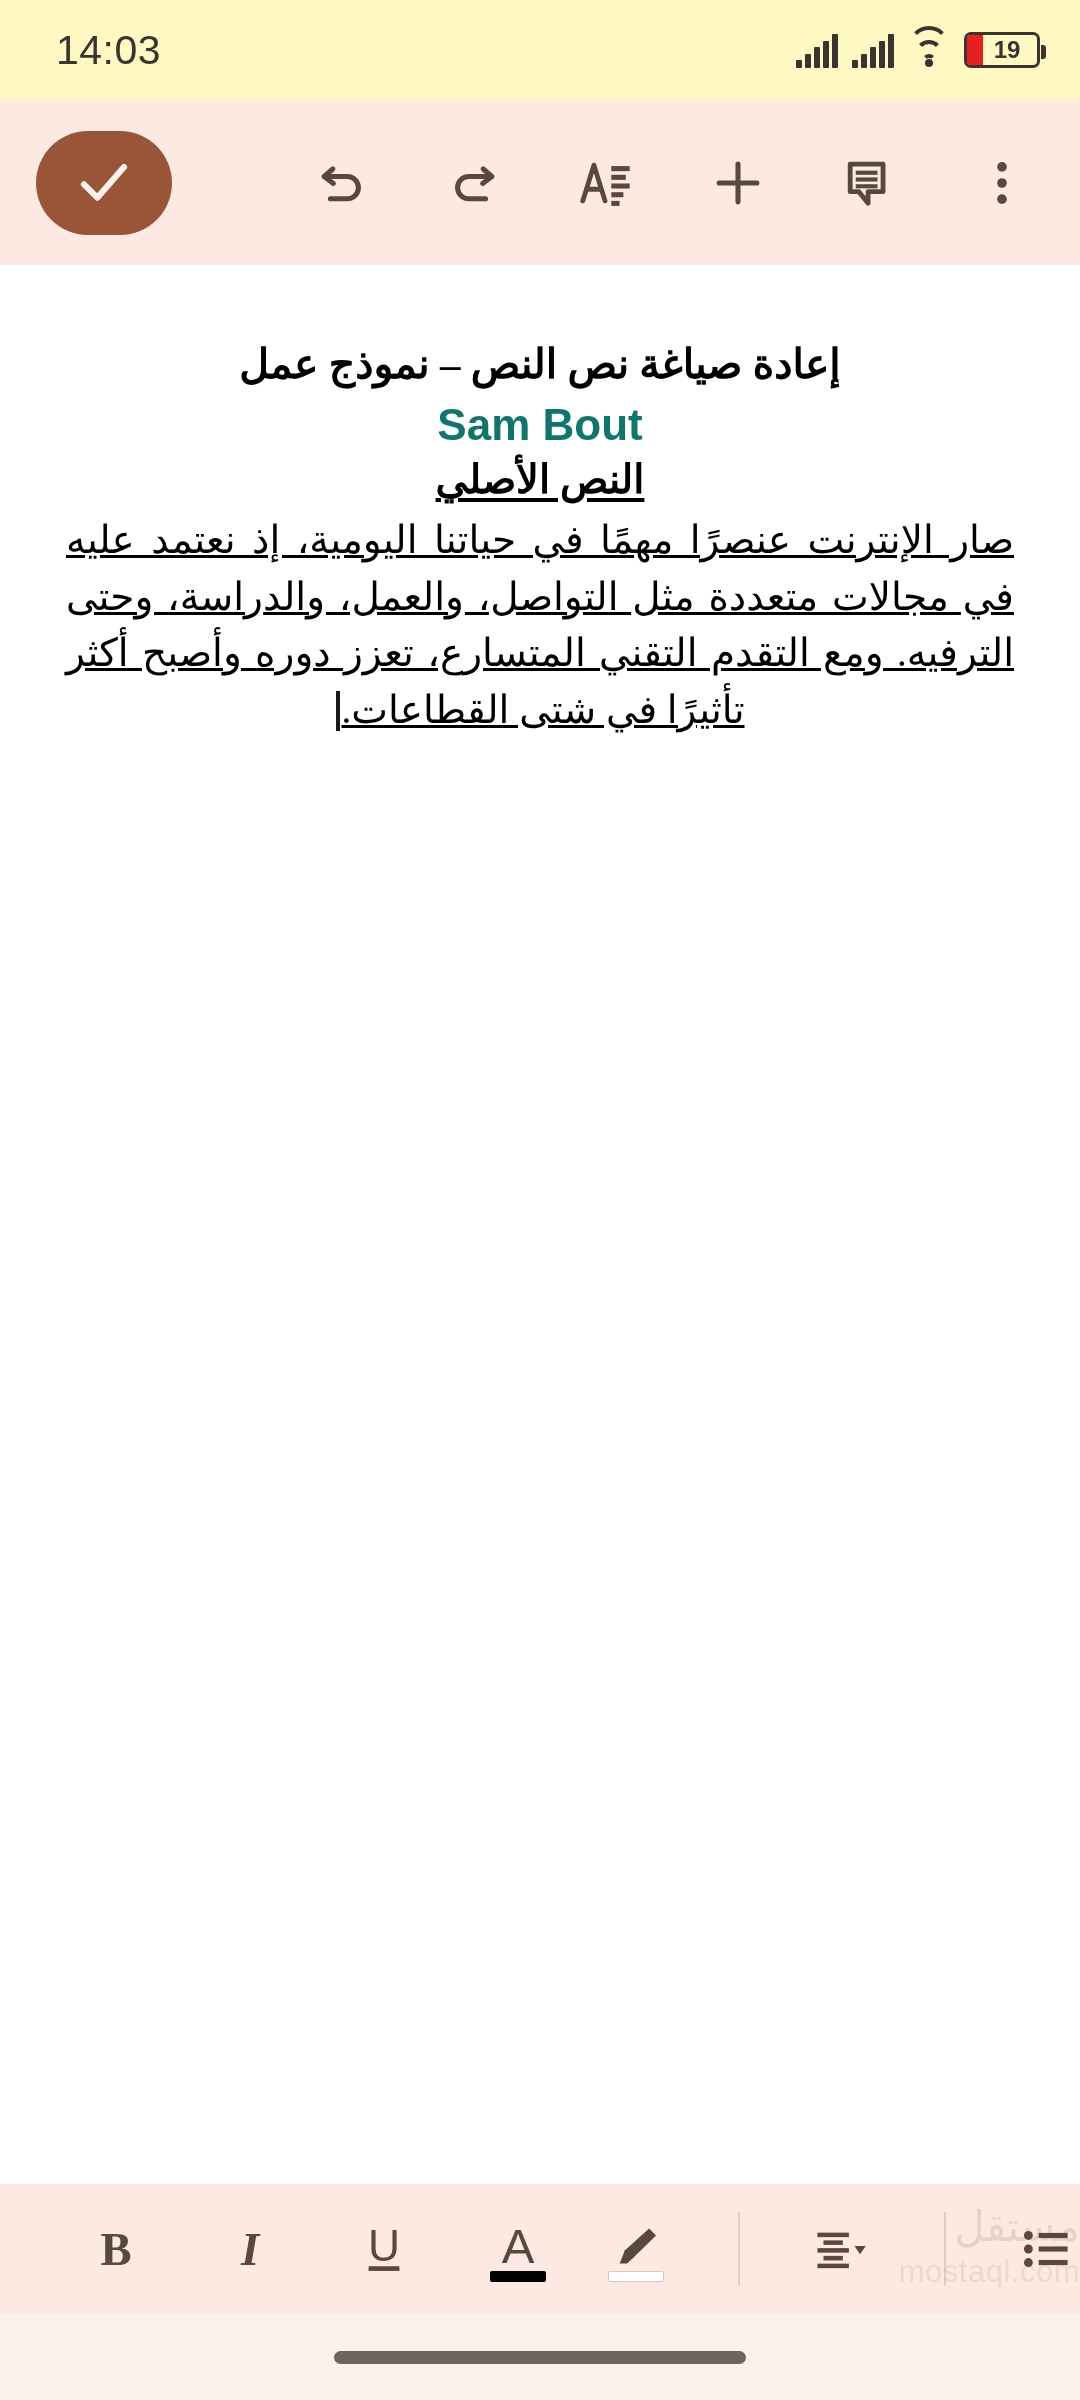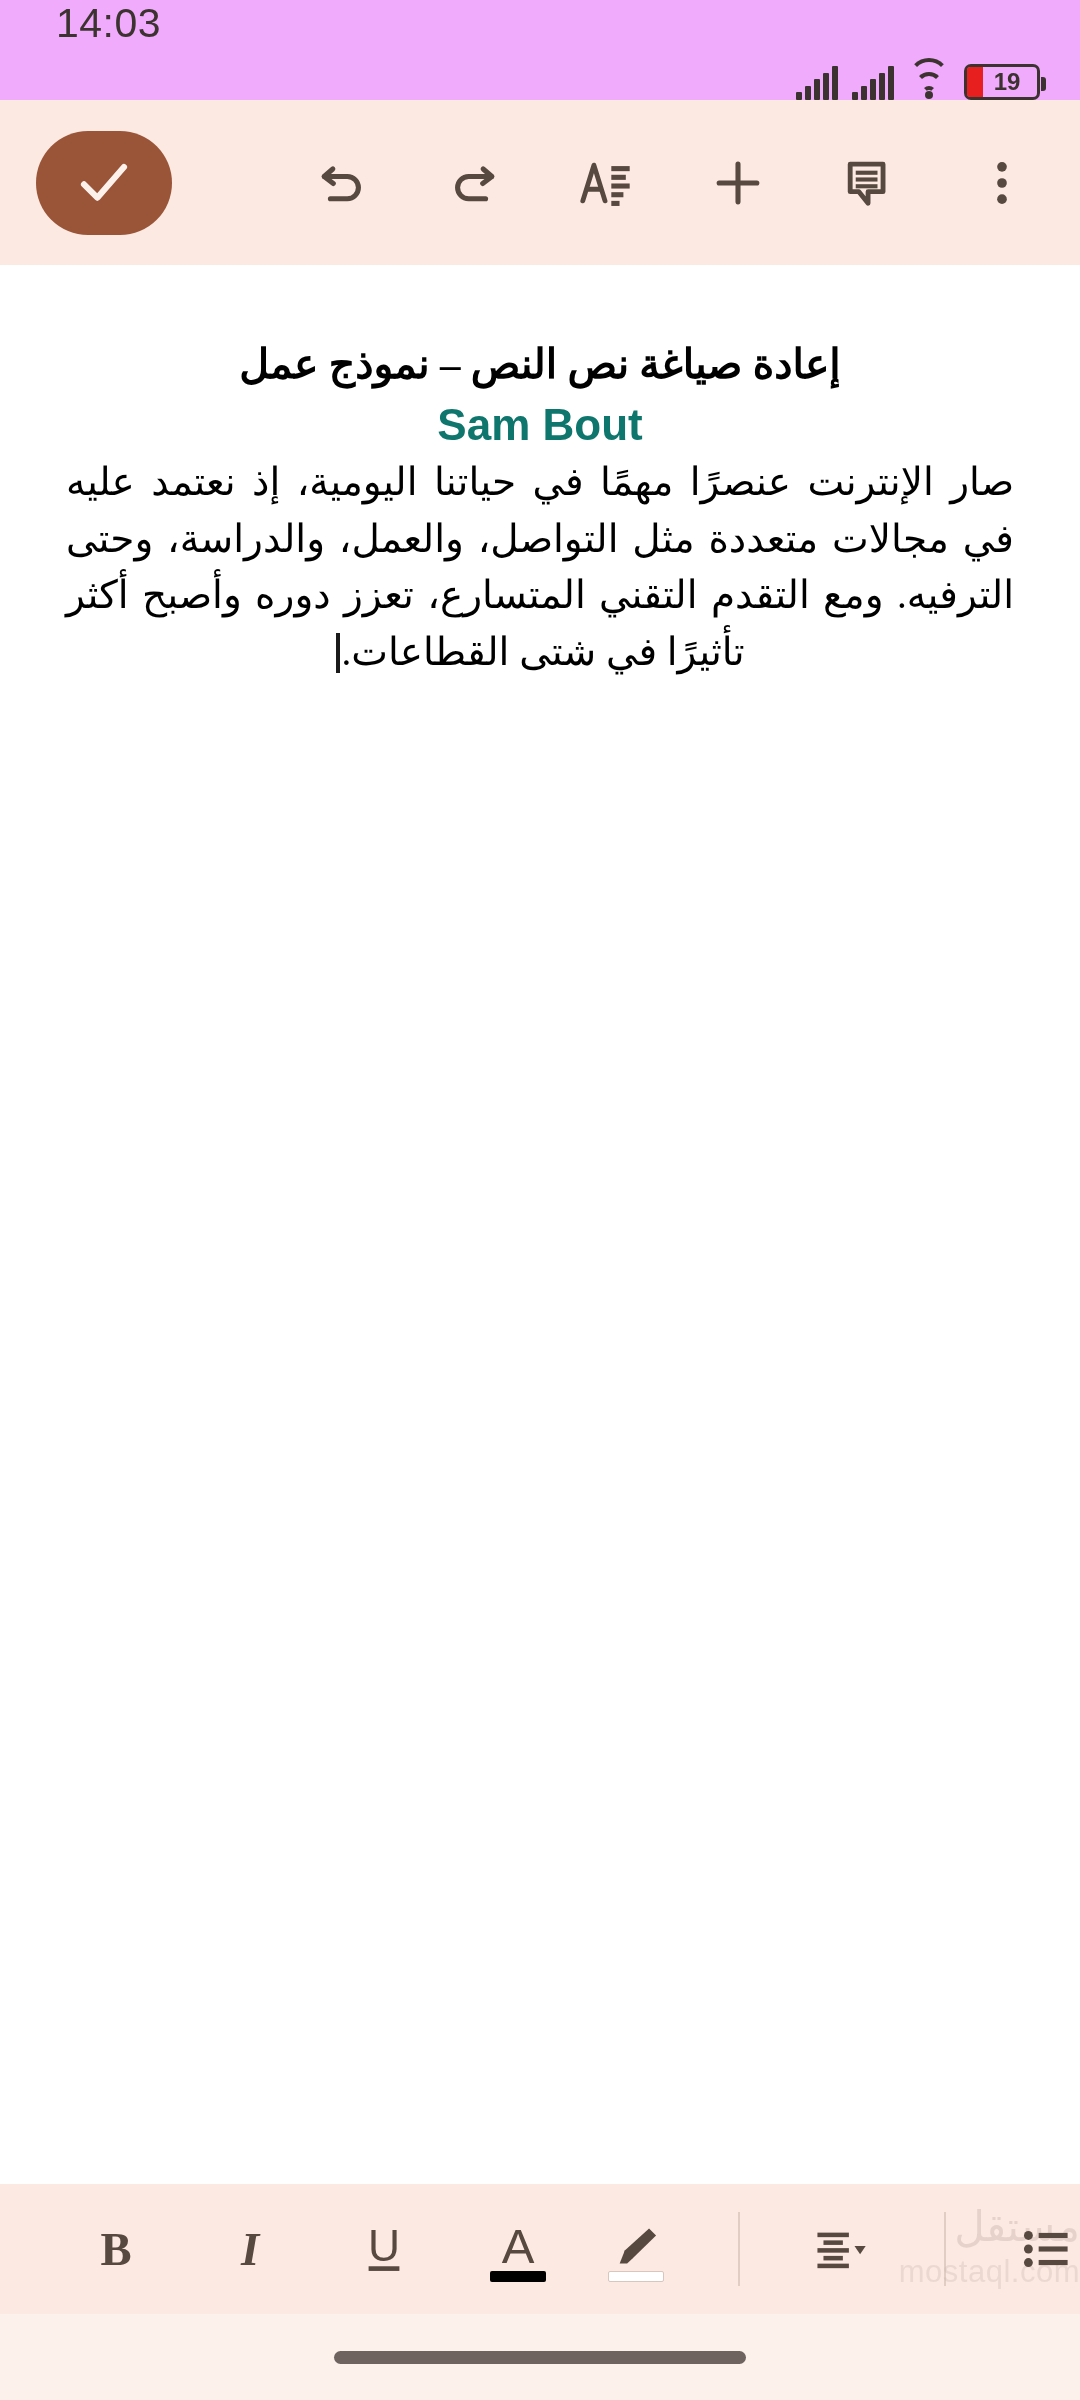--- a/index.html
+++ b/index.html
@@ -13,22 +13,22 @@
   .phone {
     position:relative;
     width:1080px; height:2400px;
     background:#ffffff;
     display:flex; flex-direction:column;
   }
 
   
   .statusbar {
     height:100px;
-    background:#f0abfc;
-    display:flex; 
+    background:#fef9c3;
+    display:flex; align-items:center;
     padding:0 40px 0 56px;
     flex:0 0 auto;
   }
   .status-time {
     font-size:41px;
     color:#3c3330;
     letter-spacing:0.5px;
     font-family:"Liberation Sans", sans-serif;
   }
   .status-icons {
@@ -173,20 +173,21 @@
     color:#e8231f;
     text-align:center;
     line-height:1.4;
     margin:6px 0 4px 0;
   }
   .doc-para2 {
     font-size:39px;
     line-height:1.45;
     text-align:justify;
     text-align-last:center;
+    text-decoration:underline;
   }
   .caret {
     display:inline-block;
     width:4px; height:40px;
     background:#1a1a1a;
     vertical-align:-8px;
     margin:0 1px;
   }
 
   
@@ -359,20 +360,21 @@
     </div>
   </div>
 
   <div class="doc-scroll">
     <div class="doc-page">
 
       <div class="doc-line doc-title">إعادة صياغة نص النص – نموذج عمل</div>
 
       <div class="doc-name">Sam Bout</div>
 
+      <div class="doc-line doc-sub">النص الأصلي</div>
 
 
 
       <div class="doc-line doc-para2"><span>صار الإنترنت عنصرًا مهمًا في حياتنا اليومية، إذ نعتمد عليه في مجالات متعددة مثل التواصل، والعمل، والدراسة، وحتى الترفيه. ومع التقدم التقني المتسارع، تعزز دوره وأصبح أكثر تأثيرًا في شتى القطاعات.</span><span class="caret"></span></div>
 
     </div>
   </div>
 
   <div class="toolbar-bottom">
 

